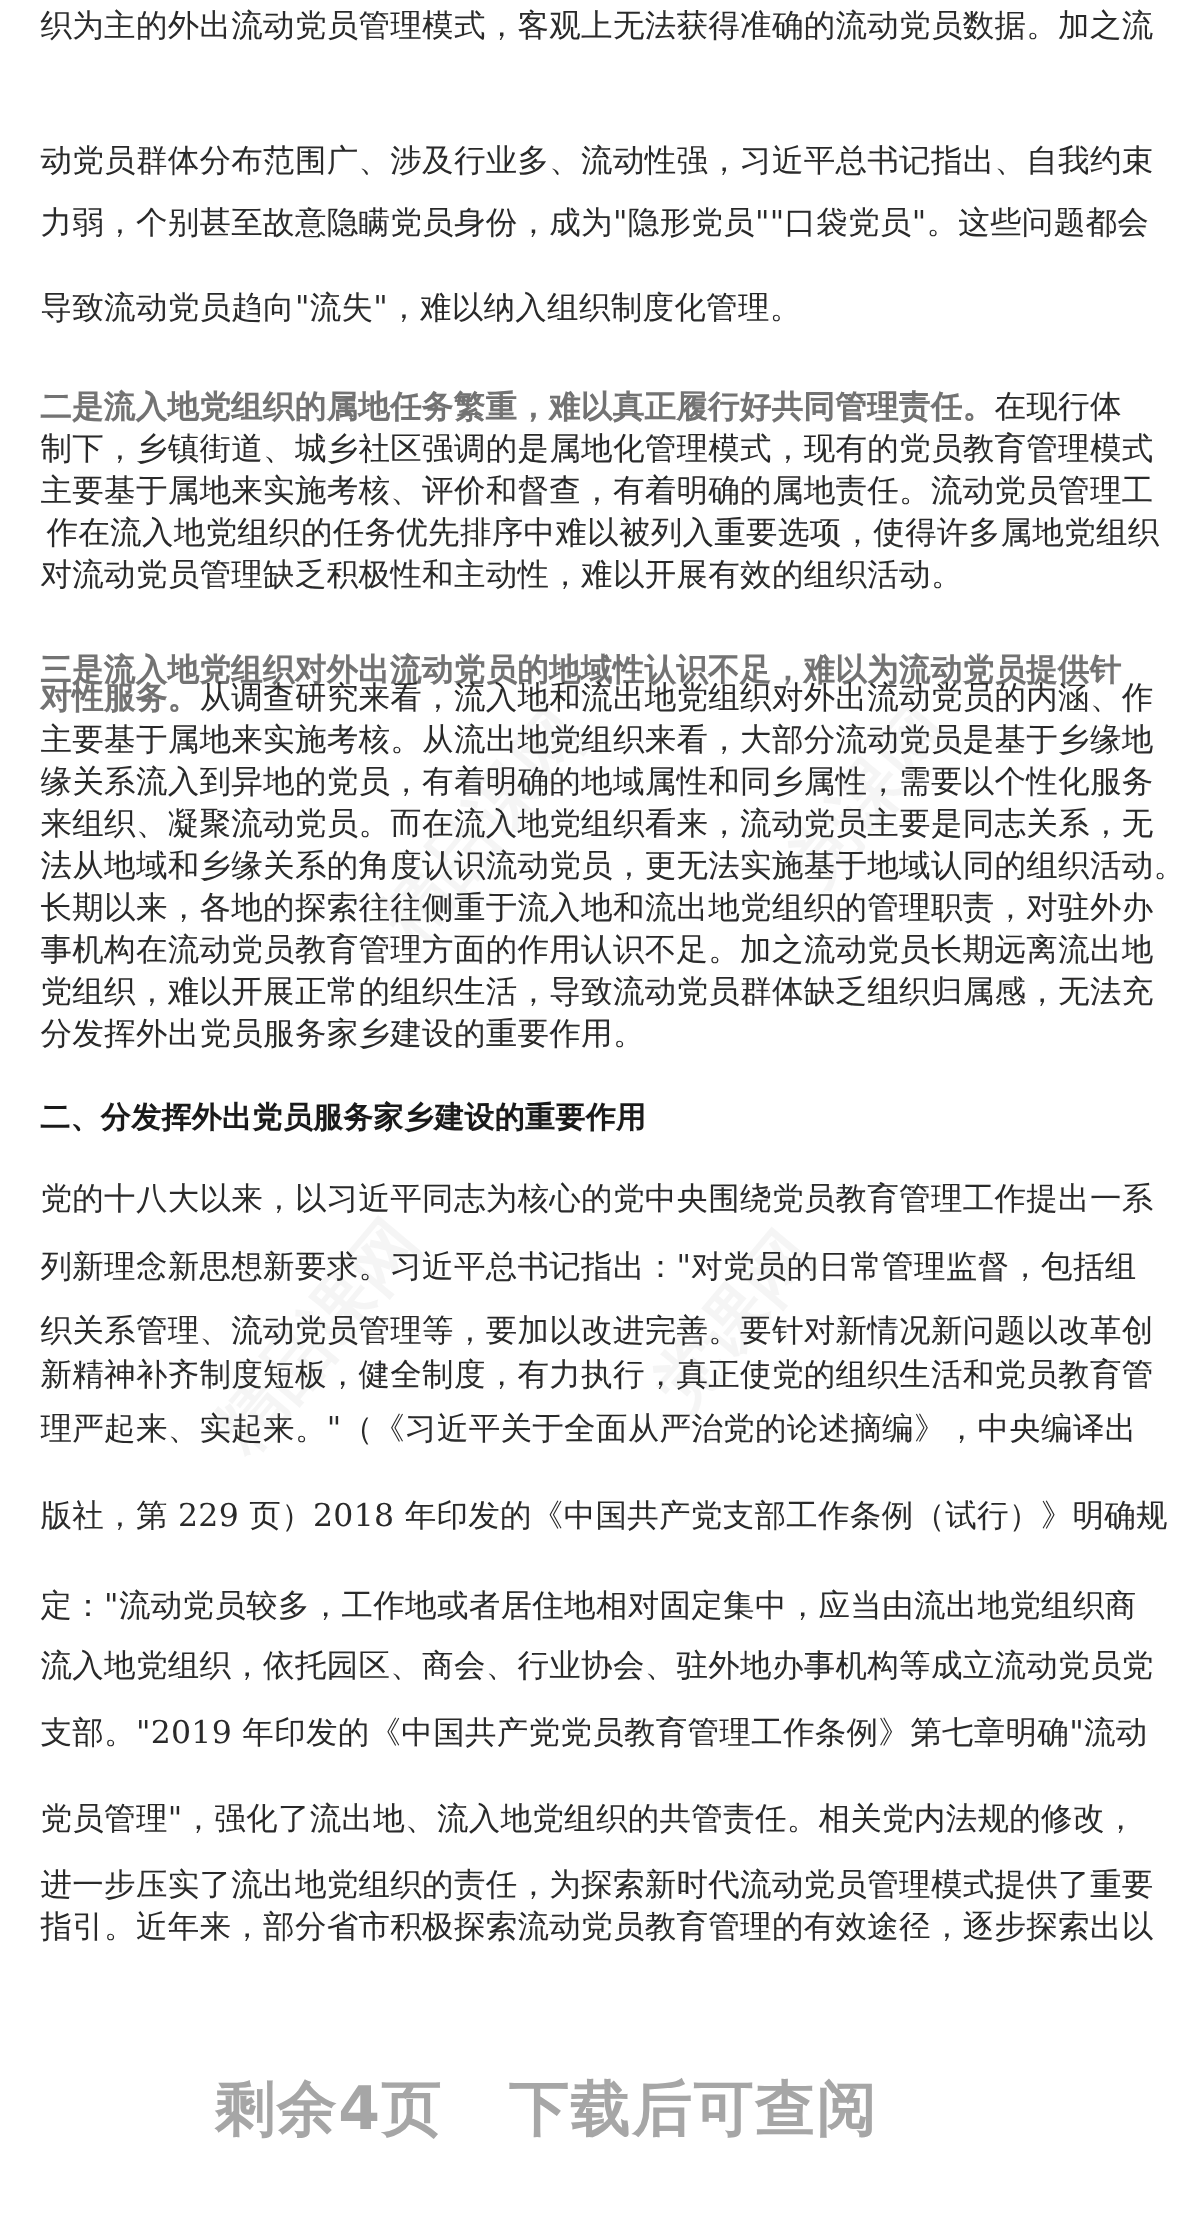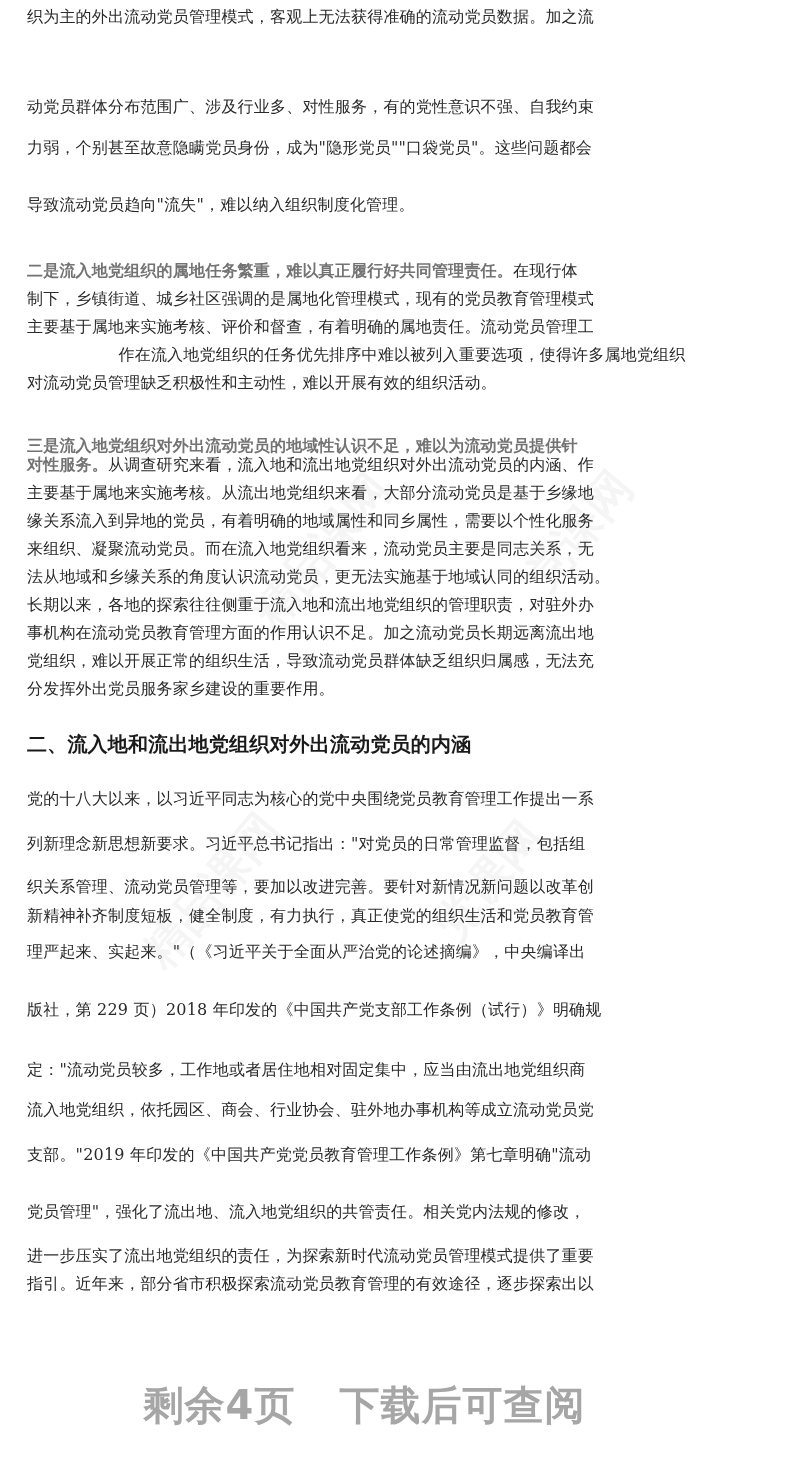--- a/index.html
+++ b/index.html
@@ -3,21 +3,21 @@
 <meta charset="utf-8">
 <style>
   html, body { margin: 0; padding: 0; background: #ffffff; }
   body {
     width: 800px; height: 1482px; position: relative; overflow: hidden;
     font-family: "DejaVu Serif", "Liberation Serif", serif;
     color: #2a2a2a;
   }
   .line {
     position: absolute; left: 27px; width: 750px;
-    font-size: 16px; line-height: 28px; white-space: nowrap;
+    font-size: 21px; line-height: 28px; white-space: nowrap;
     letter-spacing: 0.2px;
   }
   .bold { font-weight: bold; color: #737373; }
   .heading { font-weight: bold; color: #1a1a1a; font-size: 20px; }
   .watermark {
     position: absolute; color: #000; opacity: 0.035;
     font-family: "DejaVu Sans", sans-serif; font-size: 46px; font-weight: bold;
     transform: rotate(-50deg); white-space: nowrap; pointer-events: none;
   }
   .footer {
@@ -29,21 +29,21 @@
 </style>
 </head>
 <body>
 
 <div class="watermark" style="left:230px; top:520px;">精品课网</div>
 <div class="watermark" style="left:510px; top:500px;">党课网</div>
 <div class="watermark" style="left:120px; top:860px;">精品课网</div>
 <div class="watermark" style="left:420px; top:850px;">党课网</div>
 
 <div class="line" style="top:3px;">织为主的外出流动党员管理模式，客观上无法获得准确的流动党员数据。加之流</div>
-<div class="line" style="top:93px;">动党员群体分布范围广、涉及行业多、对性服务，有的党性意识不强、自我约束</div>
+<div class="line" style="top:93px;">动党员群体分布范围广、涉及行业多、流动性强，习近平总书记指出、自我约束</div>
 <div class="line" style="top:134px;">力弱，个别甚至故意隐瞒党员身份，成为"隐形党员""口袋党员"。这些问题都会</div>
 <div class="line" style="top:191px;">导致流动党员趋向"流失"，难以纳入组织制度化管理。</div>
 
 <div class="line" style="top:257px;">
   <span class="bold">二是流入地党组织的属地任务繁重，难以真正履行好共同管理责任。</span><span>在现行体</span>
 </div>
 <div class="line" style="top:285px;">制下，乡镇街道、城乡社区强调的是属地化管理模式，现有的党员教育管理模式</div>
 <div class="line" style="top:313px;">主要基于属地来实施考核、评价和督查，有着明确的属地责任。流动党员管理工</div>
 <div class="line" style="top:341px;text-align:center;">作在流入地党组织的任务优先排序中难以被列入重要选项，使得许多属地党组织</div>
 <div class="line" style="top:369px;">对流动党员管理缺乏积极性和主动性，难以开展有效的组织活动。</div>
@@ -54,21 +54,21 @@
 </div>
 <div class="line" style="top:479px;">主要基于属地来实施考核。从流出地党组织来看，大部分流动党员是基于乡缘地</div>
 <div class="line" style="top:507px;">缘关系流入到异地的党员，有着明确的地域属性和同乡属性，需要以个性化服务</div>
 <div class="line" style="top:535px;">来组织、凝聚流动党员。而在流入地党组织看来，流动党员主要是同志关系，无</div>
 <div class="line" style="top:563px;">法从地域和乡缘关系的角度认识流动党员，更无法实施基于地域认同的组织活动。</div>
 <div class="line" style="top:591px;">长期以来，各地的探索往往侧重于流入地和流出地党组织的管理职责，对驻外办</div>
 <div class="line" style="top:619px;">事机构在流动党员教育管理方面的作用认识不足。加之流动党员长期远离流出地</div>
 <div class="line" style="top:647px;">党组织，难以开展正常的组织生活，导致流动党员群体缺乏组织归属感，无法充</div>
 <div class="line" style="top:675px;">分发挥外出党员服务家乡建设的重要作用。</div>
 
-<div class="line heading" style="top:730px;">二、流入地和流出地党组织对外出流动党员的内涵</div>
+<div class="line heading" style="top:730px;">二、分发挥外出党员服务家乡建设的重要作用</div>
 
 <div class="line" style="top:785px;">党的十八大以来，以习近平同志为核心的党中央围绕党员教育管理工作提出一系</div>
 <div class="line" style="top:830px;">列新理念新思想新要求。习近平总书记指出："对党员的日常管理监督，包括组</div>
 <div class="line" style="top:873px;">织关系管理、流动党员管理等，要加以改进完善。要针对新情况新问题以改革创</div>
 <div class="line" style="top:902px;">新精神补齐制度短板，健全制度，有力执行，真正使党的组织生活和党员教育管</div>
 <div class="line" style="top:938px;">理严起来、实起来。"（《习近平关于全面从严治党的论述摘编》，中央编译出</div>
 <div class="line" style="top:996px;">版社，第 229 页）2018 年印发的《中国共产党支部工作条例（试行）》明确规</div>
 <div class="line" style="top:1056px;">定："流动党员较多，工作地或者居住地相对固定集中，应当由流出地党组织商</div>
 <div class="line" style="top:1096px;">流入地党组织，依托园区、商会、行业协会、驻外地办事机构等成立流动党员党</div>
 <div class="line" style="top:1141px;">支部。"2019 年印发的《中国共产党党员教育管理工作条例》第七章明确"流动</div>

